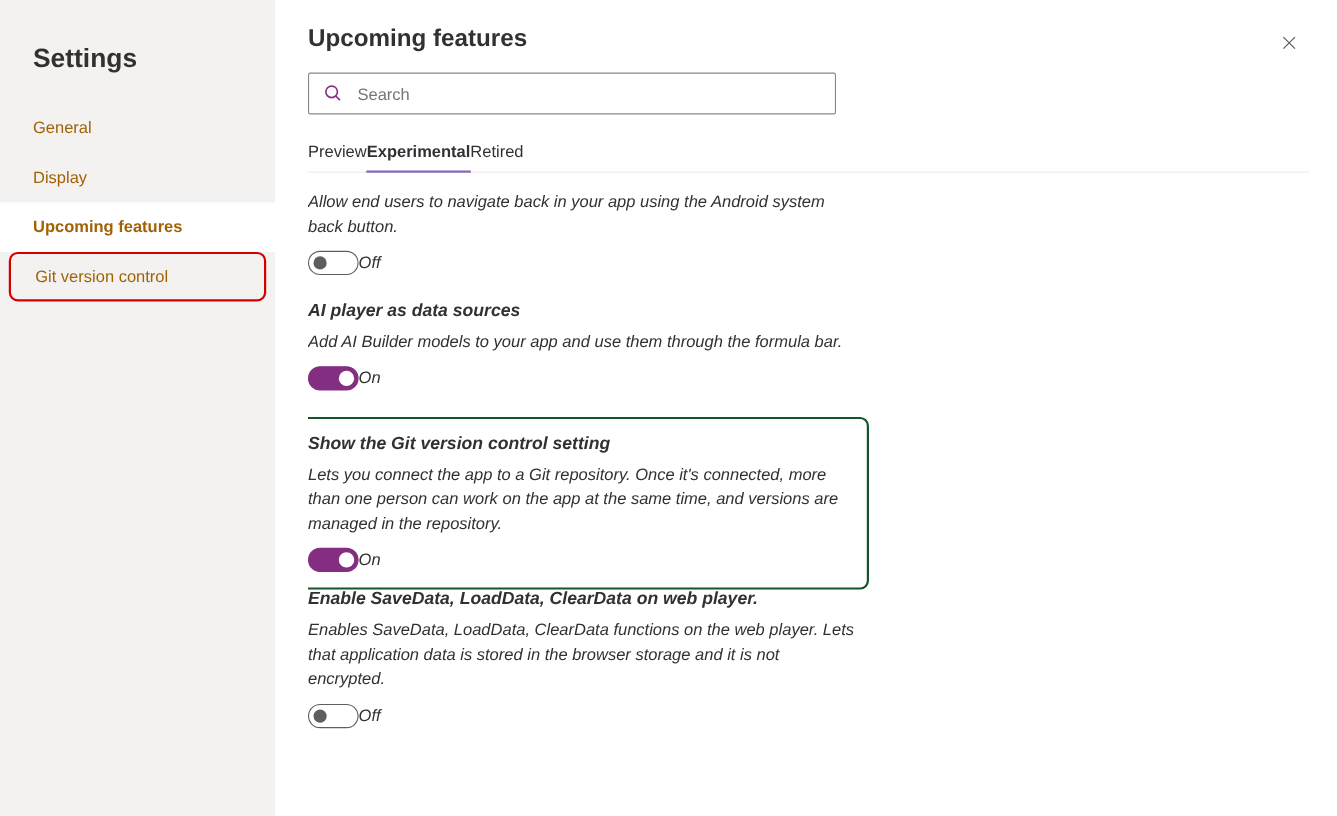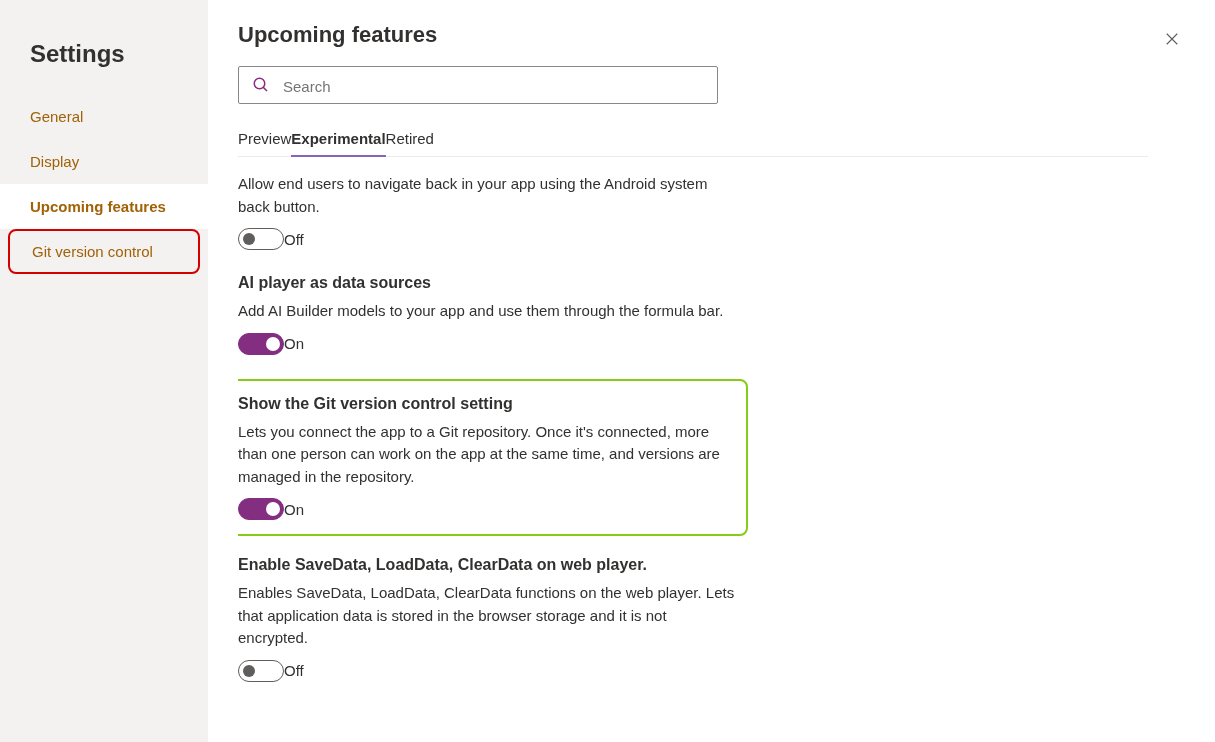--- a/index.html
+++ b/index.html
@@ -6,21 +6,21 @@
     body {
       font-family: "Segoe UI", -apple-system, BlinkMacSystemFont, sans-serif;
       background: #fff;
       width: 1215px;
       height: 742px;
       overflow: hidden;
       display: flex;
       color: #323130;
     }
     .sidebar {
-      width: 208px;
+      width: 250px;
       background: #f3f2f1;
       height: 742px;
       flex-shrink: 0;
       padding-top: 32px;
     }
     .sidebar-title {
       font-size: 24px;
       font-weight: 600;
       padding: 8px 30px 26px 30px;
     }
@@ -103,20 +103,21 @@
     .tab.active {
       font-weight: 600;
       border-bottom: 2px solid #8764b8;
       margin-bottom: -1px;
     }
     .scroll-area {
       height: 570px;
       overflow-y: auto;
       padding-top: 14px;
       width: 920px;
+      font-style: italic;
     }
     .scroll-area::-webkit-scrollbar { width: 8px; }
     .scroll-area::-webkit-scrollbar-thumb { background: #c8c6c4; border-radius: 4px; }
     .feature {
       margin-bottom: 24px;
       max-width: 500px;
     }
     .feature-title {
       font-size: 16px;
       font-weight: 600;
@@ -166,25 +167,24 @@
       transform: translateY(-50%);
       width: 14px;
       height: 14px;
       background: #fff;
       border-radius: 50%;
     }
     .toggle-label {
       font-size: 15px;
     }
     .feature-highlighted {
-      border: 2px solid #84cc16;
+      border: 2px solid #14532d;
       border-radius: 8px;
       padding: 14px 18px 14px 18px;
       margin-left: -20px;
-      margin-bottom: 20px;
       max-width: 530px;
     }
     .feature-highlighted .feature { margin-bottom: 0; max-width: none; }
     .first-feature .feature-desc { margin-top: 2px; }
   </style>
 </head>
 <body>
 
 <div class="sidebar">
   <div class="sidebar-title">Settings</div>

